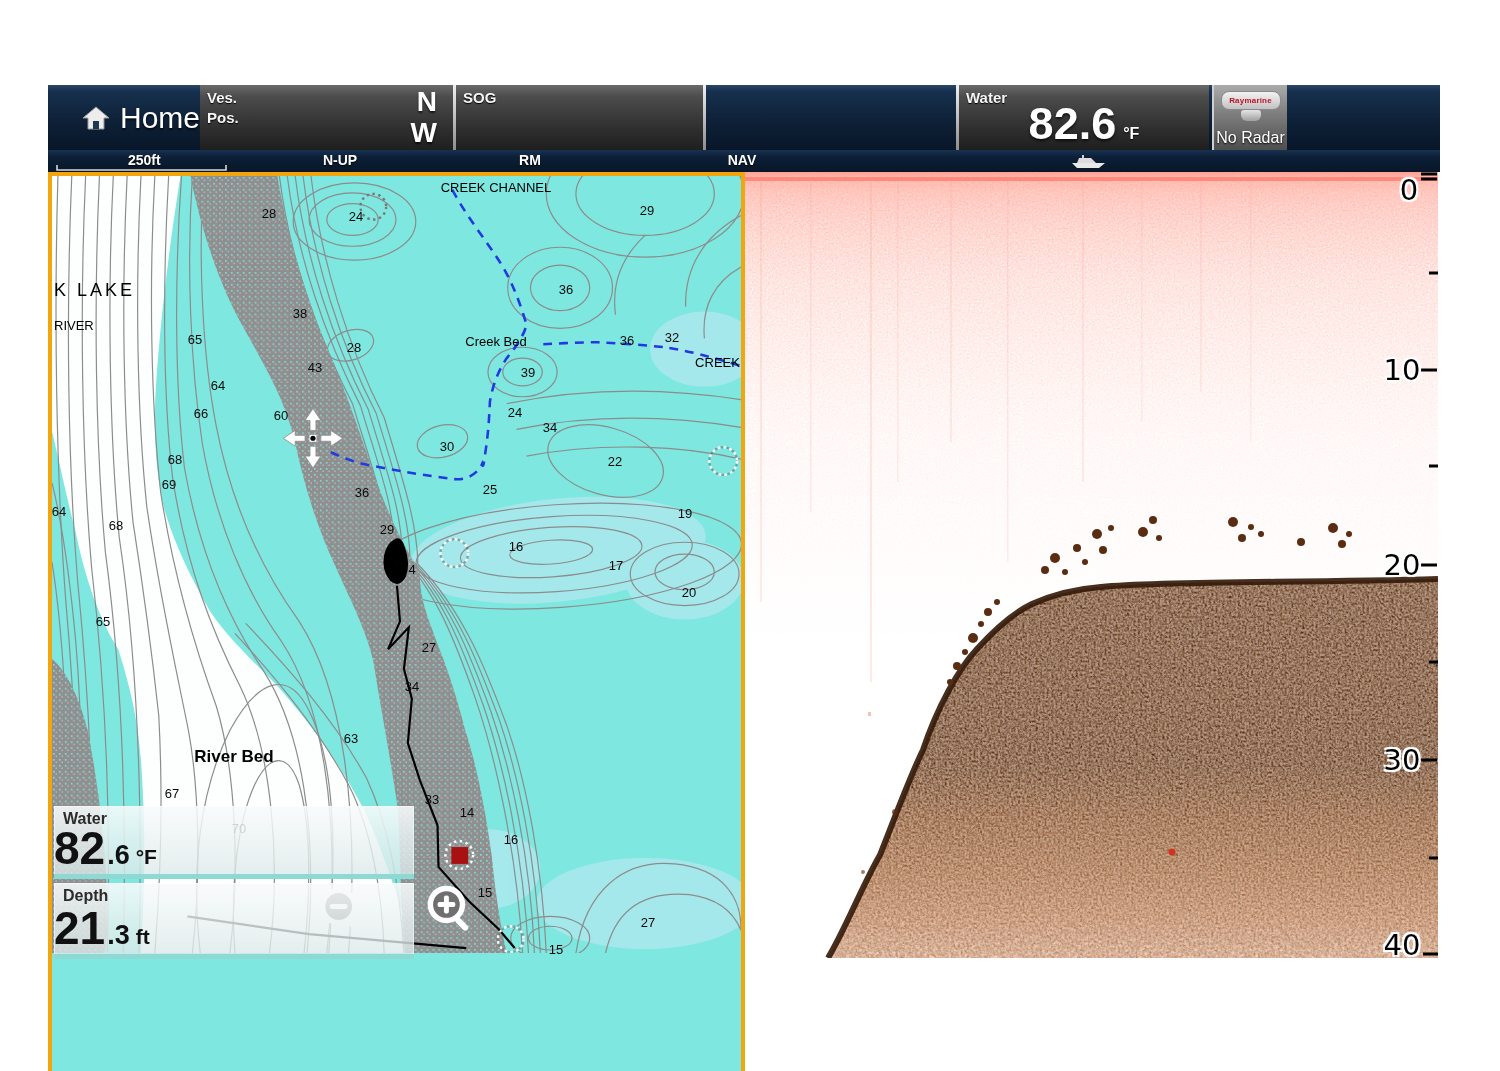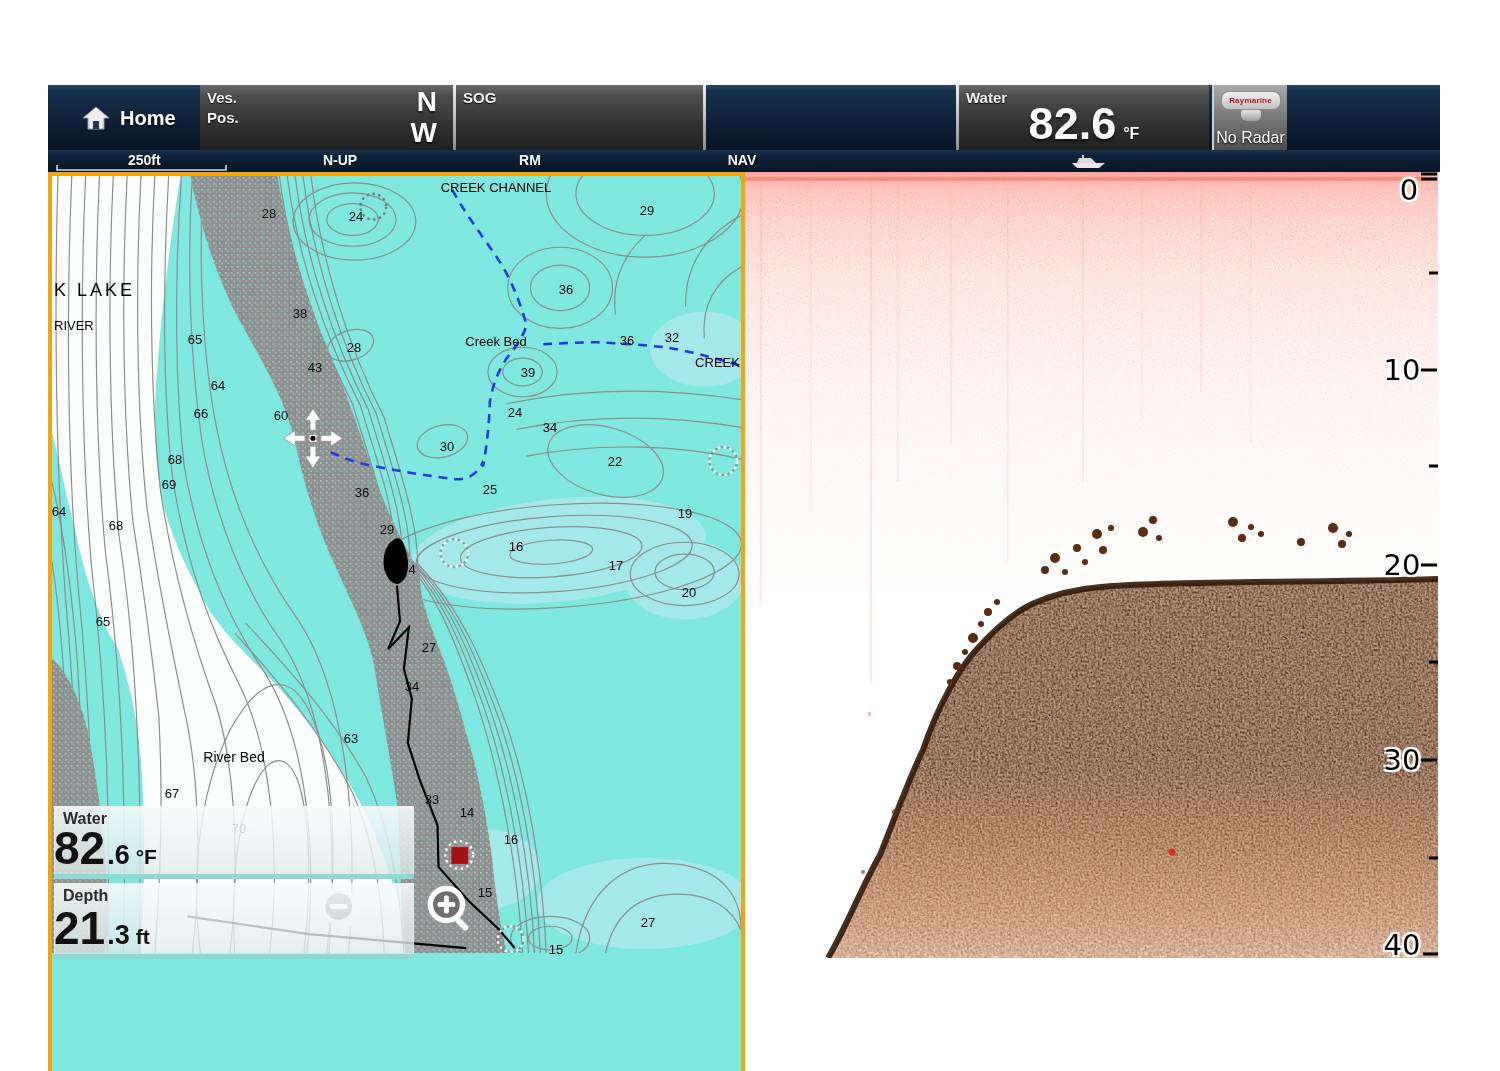--- a/index.html
+++ b/index.html
@@ -2,21 +2,21 @@
 <html><head>
 <meta charset="utf-8">
 <style>
   html,body{margin:0;padding:0;background:#fff;}
   .page{position:relative;width:1500px;height:1071px;background:#ffffff;font-family:"Liberation Sans",sans-serif;overflow:hidden;}
   .abs{position:absolute;}
 
   
   .header{left:48px;top:85px;width:1392px;height:65px;background:linear-gradient(180deg,#2a4668 0,#16304e 10%,#0e2138 55%,#081628 100%);}
   .home{left:0;top:0;width:152px;height:65px;display:flex;align-items:center;gap:10px;padding-left:34px;box-sizing:border-box;cursor:pointer;}
-  .home-label,.menu-label{color:#fff;font-size:20px;font-weight:bold;text-shadow:0 2px 2px rgba(0,0,0,.7);line-height:1;}
+  .home-label,.menu-label{color:#fff;font-size:30px;font-weight:normal;text-shadow:0 2px 2px rgba(0,0,0,.7);line-height:1;}
   .databox{top:0;height:65px;background:linear-gradient(180deg,#6a6a6a 0,#4c4c4c 18%,#2d2d2d 70%,#1f1f1f 100%);}
   .sep{top:0;width:3px;height:65px;background:linear-gradient(180deg,#f0f0f0,#8d8d8d);}
   .db-label{left:7px;top:4px;font-size:15px;font-weight:bold;color:#f5f5f5;text-shadow:0 1px 1px #000;position:absolute;}
   .db-label2{left:7px;top:24px;}
   .db-value-row{left:0;right:0;bottom:4px;display:flex;align-items:baseline;justify-content:center;gap:7px;position:absolute;}
   .db-value{font-size:45px;font-weight:bold;color:#fff;line-height:1;text-shadow:0 2px 3px rgba(0,0,0,.65);}
   .db-unit{font-size:16px;font-weight:bold;color:#fff;text-shadow:0 1px 1px #000;}
   .vp-values{position:absolute;right:16px;top:1px;text-align:right;}
   .vp-line{font-size:28px;font-weight:bold;color:#fff;line-height:31px;text-shadow:0 2px 2px rgba(0,0,0,.65);}
   .radarbox{background:linear-gradient(180deg,#ababab 0,#7d7d7d 45%,#4e4e4e 100%);border-left:2px solid #cfcfcf;box-sizing:border-box;cursor:pointer;}
@@ -266,21 +266,21 @@
       </g>
     </svg>
 
     
     <div class="abs chart-labels">
         <span class="chart-label place-label" style="left: 444px; top: 11px; font-size: 13px; transform: translate(-50%, -50%);">CREEK CHANNEL</span>
         <span class="chart-label place-label" style="left: 2px; top: 114px; font-size: 18px; letter-spacing: 3px; transform: translate(0px, -50%);">K LAKE</span>
         <span class="chart-label place-label" style="left: 2px; top: 149px; font-size: 13px; transform: translate(0px, -50%);">RIVER</span>
         <span class="chart-label place-label" style="left: 444px; top: 165px; font-size: 13px; transform: translate(-50%, -50%);">Creek Bed</span>
         <span class="chart-label place-label" style="left: 672px; top: 186px; font-size: 13px; transform: translate(-50%, -50%);">CREEK C</span>
-        <span class="chart-label place-label" style="left: 182px; top: 581px; font-size: 14px; transform: translate(-50%, -50%);">River Bed</span>
+        <span class="chart-label place-label" style="left: 182px; top: 581px; font-size: 17px; transform: translate(-50%, -50%); font-weight: bold;">River Bed</span>
         <span class="chart-label place-label" style="left: 22px; top: 772px; font-size: 13px; color: rgb(154, 154, 154); transform: translate(-50%, -50%);">31</span>
       </div>
     <div class="abs chart-labels">
         <span class="chart-label" style="left: 217px; top: 37px; transform: translate(-50%, -50%);">28</span>
         <span class="chart-label" style="left: 304px; top: 40px; transform: translate(-50%, -50%);">24</span>
         <span class="chart-label" style="left: 595px; top: 34px; transform: translate(-50%, -50%);">29</span>
         <span class="chart-label" style="left: 514px; top: 113px; transform: translate(-50%, -50%);">36</span>
         <span class="chart-label" style="left: 248px; top: 137px; transform: translate(-50%, -50%);">38</span>
         <span class="chart-label" style="left: 302px; top: 171px; transform: translate(-50%, -50%);">28</span>
         <span class="chart-label" style="left: 263px; top: 191px; transform: translate(-50%, -50%);">43</span>

